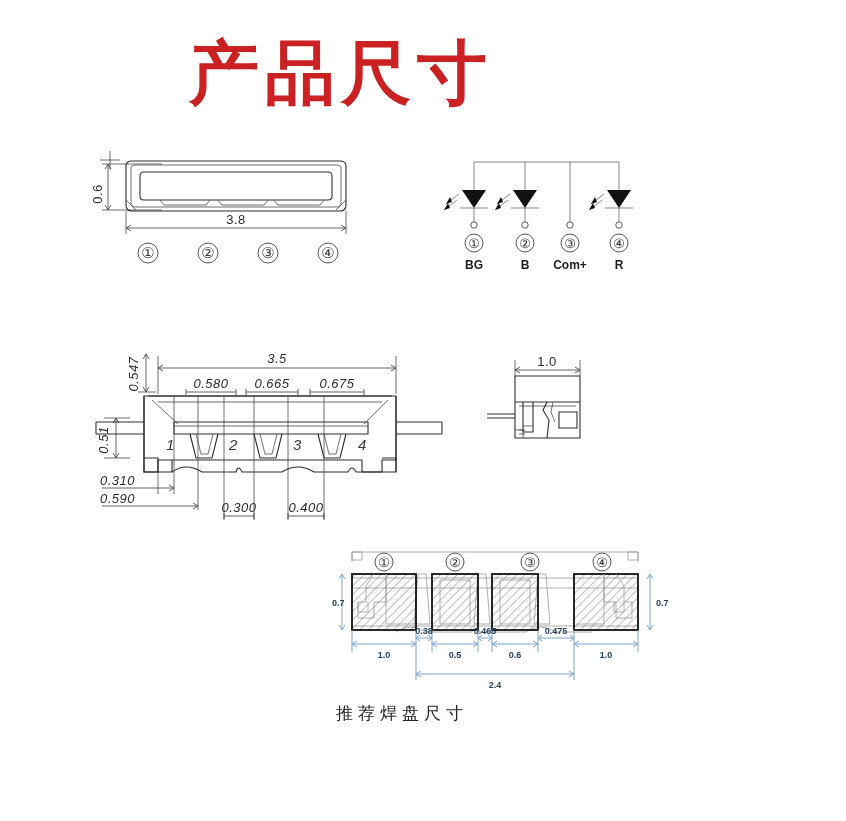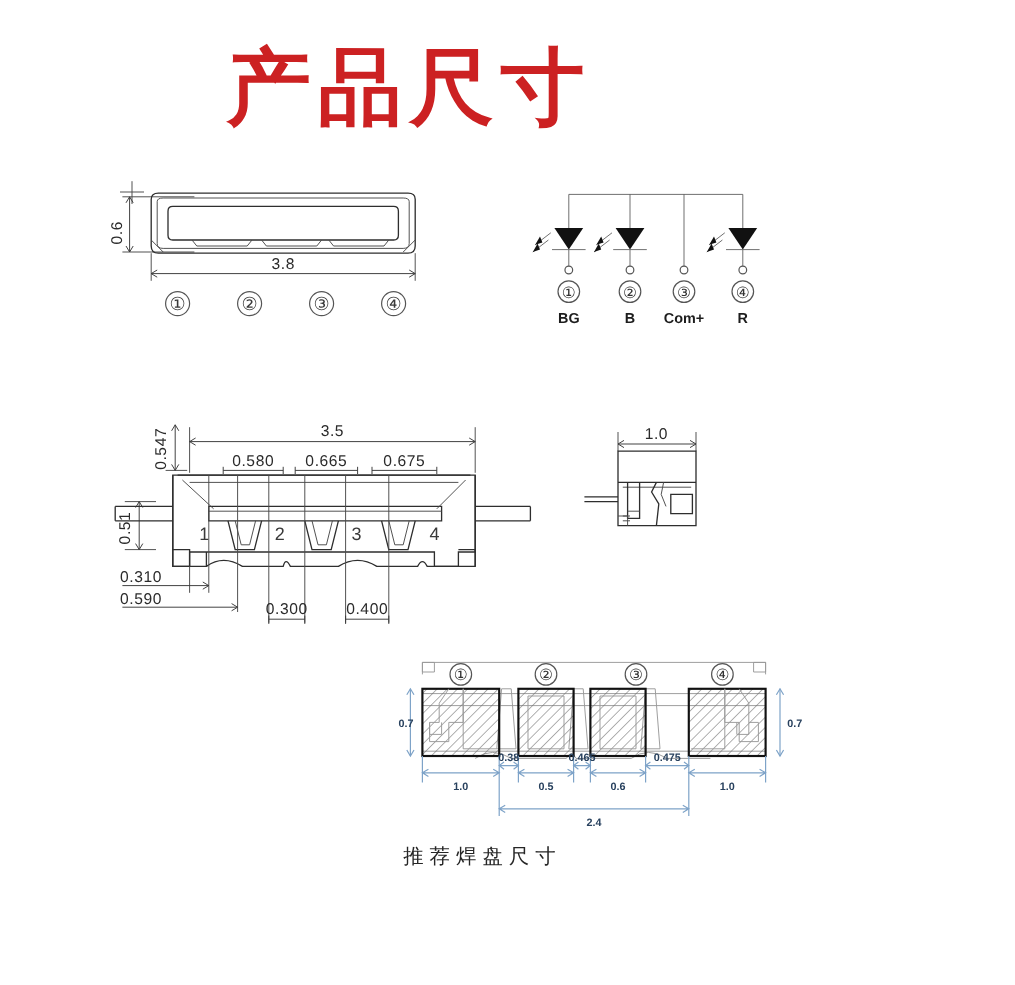--- a/index.html
+++ b/index.html
@@ -202,21 +202,21 @@
         <text class="pinnum-small" x="187" y="98" text-anchor="middle">④</text>
       </g>
 
       <text class="schem-label" x="42" y="119" text-anchor="middle">BG</text>
       <text class="schem-label" x="93" y="119" text-anchor="middle">B</text>
       <text class="schem-label" x="138" y="119" text-anchor="middle">Com+</text>
       <text class="schem-label" x="187" y="119" text-anchor="middle">R</text>
     </svg>
   </div>
 
-  <div class="panel" style="left:86px; top:330px;">
+  <div class="panel" style="left:86px; top:330px;font-style:italic;">
     <svg width="360" height="200" viewBox="0 0 360 200">
 
       <path class="ln-t" d="M52,62 L70,62"></path>
       <path class="dimline" d="M60,24 L60,62"></path>
       <path class="dimline" d="M57,29 L60,24 L63,29"></path>
       <path class="dimline" d="M57,57 L60,62 L63,57"></path>
       <text class="dimtxt" x="52" y="44" transform="rotate(-90 52 44)" text-anchor="middle">0.547</text>
 
       <path class="ln-t" d="M18,88 L44,88"></path>
       <path class="ln-t" d="M18,128 L44,128"></path>

